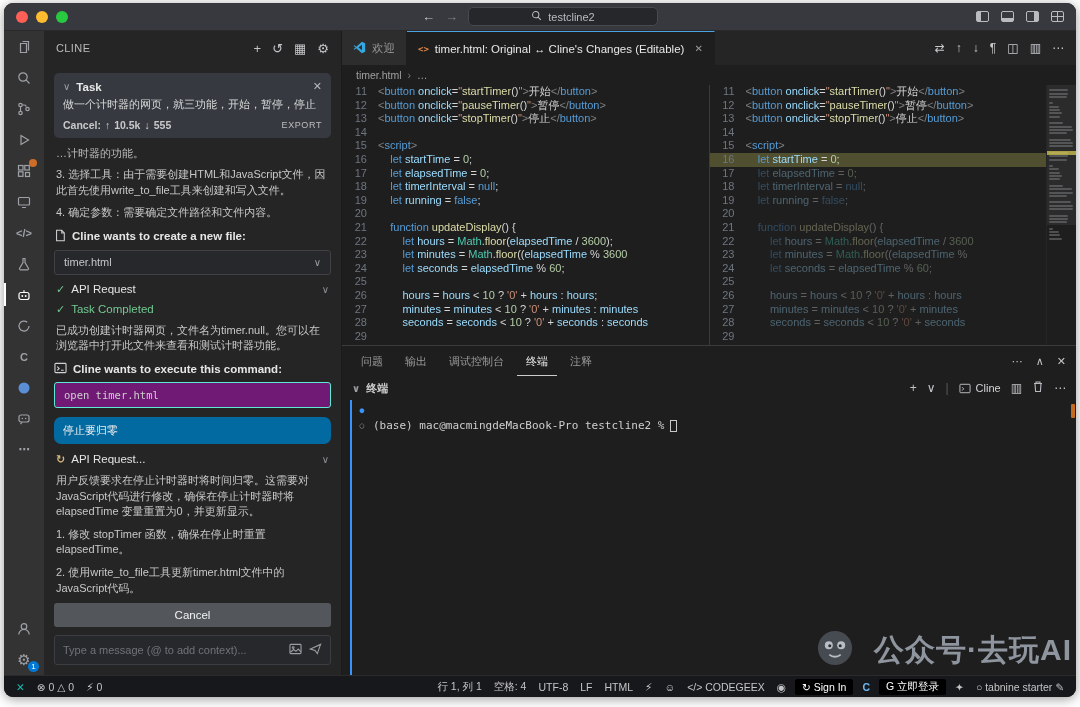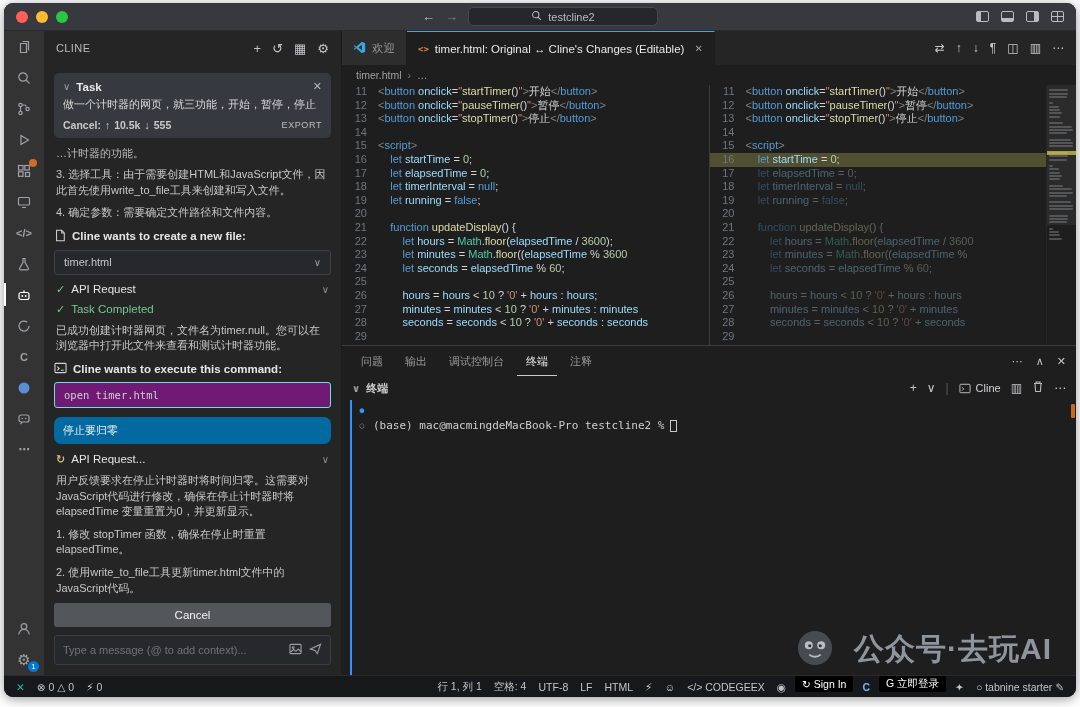--- a/index.html
+++ b/index.html
@@ -123,25 +123,25 @@
   .tdot{width:12px;text-align:center;font-size:8px;color:#3794ff;flex:none}
   .tdot.o{color:#8b8f94}
   .tcursor{display:inline-block;width:7px;height:12px;border:1px solid #c8c8c8;margin-left:1px}
   .term-scroll{position:absolute;right:0;top:0;bottom:0;width:9px}
   .term-mark{position:absolute;right:1px;top:4px;width:4px;height:14px;background:#c56a1f;border-radius:1px}
   
   .statusbar{height:22px;background:#17181c;border-top:1px solid #2b2b2b;display:flex;align-items:center;
     font-size:10.5px;color:#c5c5c5;flex:none;padding:0 6px}
   .sitem{padding:0 6px;white-space:nowrap;display:inline-flex;align-items:center;height:22px}
   .sbadge{background:#000000;color:#fff;border-radius:2px;height:16px;margin:0 3px;padding:0 7px}
-  #status-right{margin-left:auto;display:flex;align-items:flex-start}
+  #status-right{margin-left:auto;display:flex;align-items:center}
   [data-name="remote-indicator"]{color:#1cb9aa;font-weight:bold}
   [data-name="letter-c"]{color:#6fb8f2;font-weight:bold}
   
-  .watermark{position:absolute;right:24px;bottom:26px;display:flex;align-items:flex-start;gap:20px;opacity:.92}
+  .watermark{position:absolute;right:4px;bottom:26px;display:flex;align-items:center;gap:20px;opacity:.92}
   .wm-text{font-size:30px;font-weight:bold;color:#99a0aa;letter-spacing:1px}
 </style>
 </head>
 <body>
 
 <div class="window" data-name="vscode-window">
 
   <div class="titlebar" data-name="titlebar">
     <div class="traffic" data-name="traffic-lights">
       <span class="tl r" data-name="close-window-button"></span>

